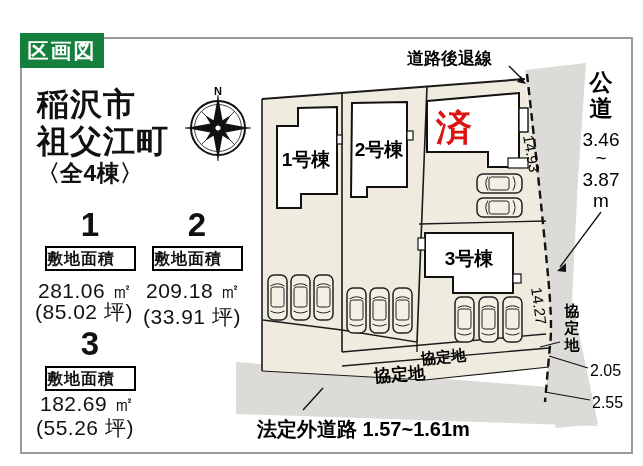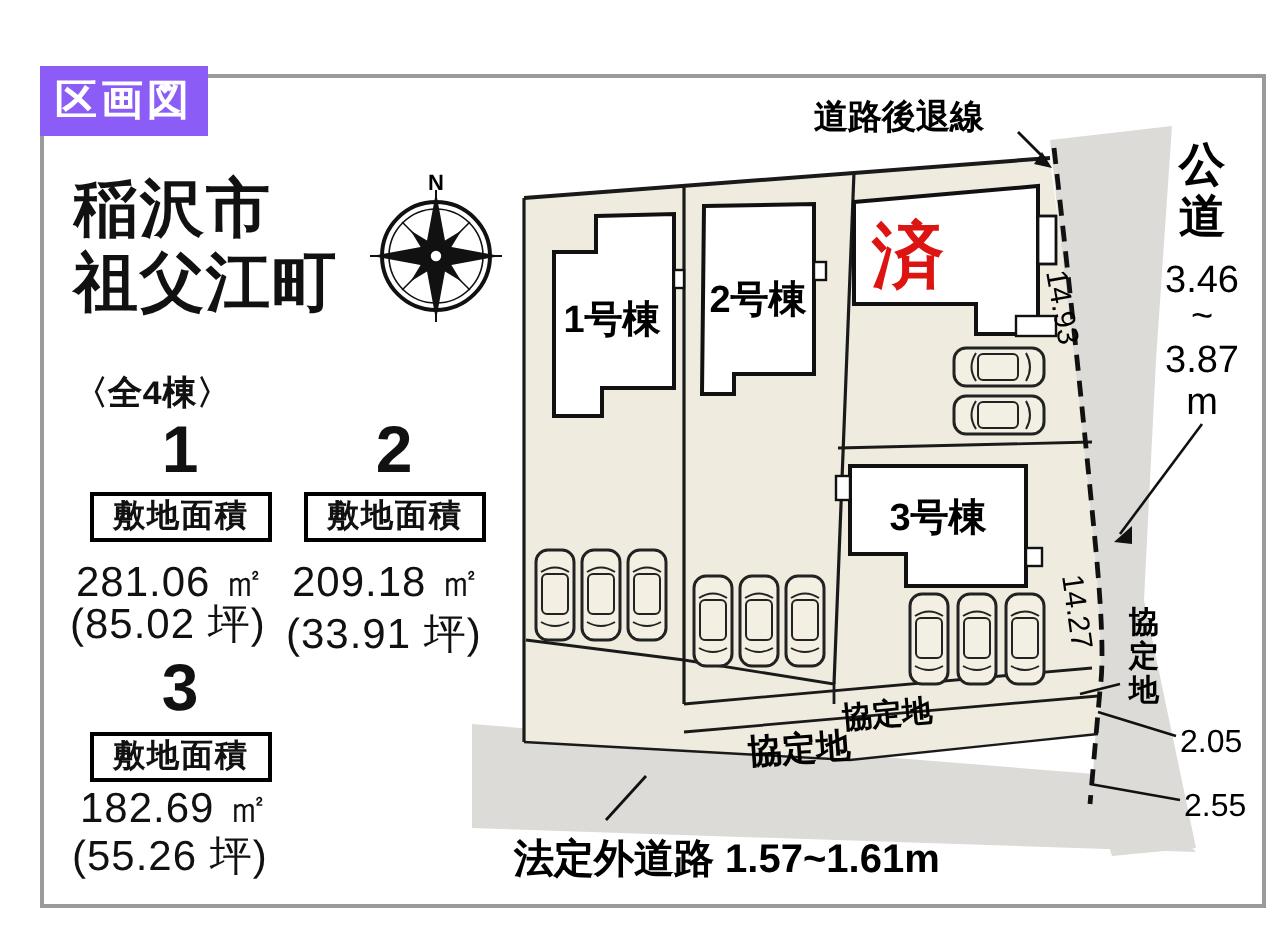--- a/index.html
+++ b/index.html
@@ -1,29 +1,29 @@
 <!DOCTYPE html>
 <html><head>
 <meta charset="utf-8">
 <style>
   html,body{margin:0;padding:0;background:#fff;}
   body{width:643px;height:466px;position:relative;overflow:hidden;
        font-family:"Liberation Sans", sans-serif;color:#111;}
   .abs{position:absolute;}
   .frame{left:20px;top:37px;width:613px;height:417px;border:2px solid #9a9a9a;box-sizing:border-box;background:#fff;}
-  .tag{left:20px;top:33px;width:84px;height:35px;background:#8b5cf6;color:#fff;
+  .tag{left:20px;top:33px;width:84px;height:35px;background:#15803d;color:#fff;
        font-size:21px;font-weight:bold;text-align:center;line-height:35px;letter-spacing:2px;}
   .title{left:37px;font-weight:bold;letter-spacing:1px;font-family:Liberation Mono, monospace;}
   .t1{top:83px;font-size:32px;}
   .t2{top:120px;font-size:32px;}
-  .t3{top:158px;font-size:17px;letter-spacing:0;margin-top:27px;}
+  .t3{top:158px;font-size:23px;letter-spacing:0;}
   .num{width:90px;text-align:center;font-size:33px;font-weight:bold;}
   .n1{left:45px;top:206px;} .n2{left:152px;top:206px;} .n3{left:45px;top:325px;}
   .areabox{width:91px;height:25px;border:2px solid #000;box-sizing:border-box;
-           text-align:center;font-size:16px;font-weight:600;line-height:21px;letter-spacing:1px;}
+           text-align:left;font-size:16px;font-weight:600;line-height:21px;letter-spacing:1px;}
   .b1{left:45px;top:246px;} .b2{left:152px;top:246px;} .b3{left:45px;top:366px;}
   .aval{font-size:21px;letter-spacing:0.5px;}
   .m1{left:38px;top:277px;text-align:center;} .ts1{left:35px;top:298px;}
   .m2{left:146px;top:277px;} .ts2{left:143px;top:303px;}
   .m3{left:40px;top:390px;} .ts3{left:36px;top:414px;}
   svg.diagram{left:0;top:0;}
   svg text{font-family:"Liberation Sans", sans-serif;}
   .lbl{font-weight:600;}
 </style>
 </head>

